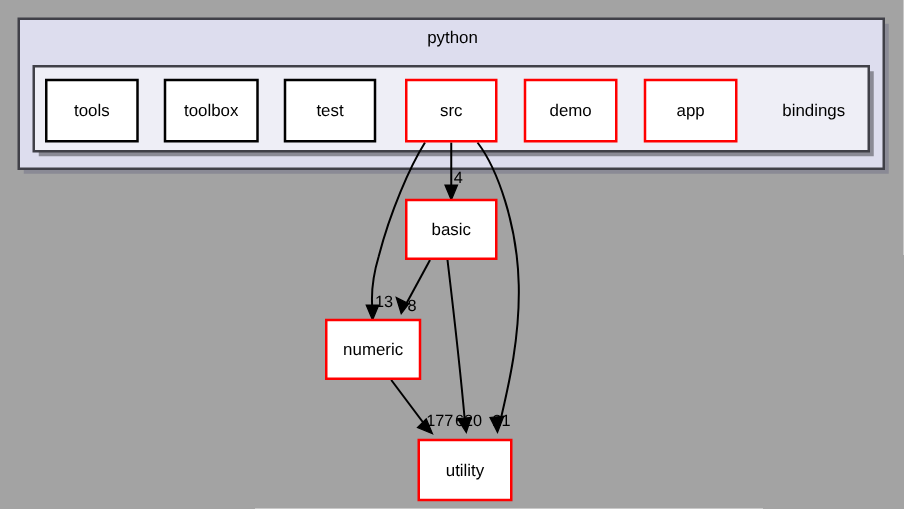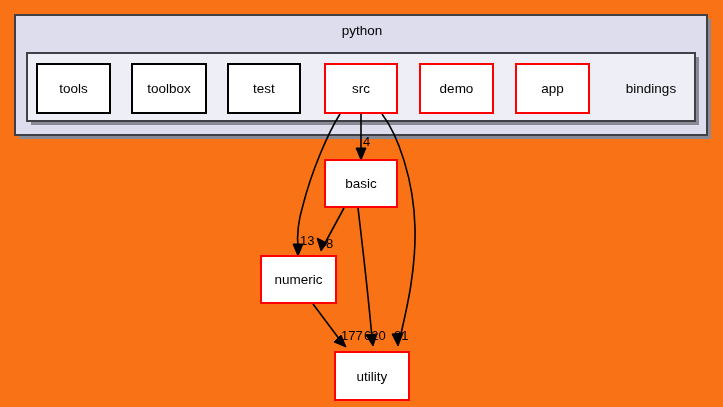--- a/index.html
+++ b/index.html
@@ -4,21 +4,21 @@
 <style>
   html, body {
     margin: 0;
     padding: 0;
     background: #ffffff;
   }
   #canvas {
     position: relative;
     width: 723px;
     height: 407px;
-    background: #f97316;
+    background: #a3a3a3;
     font-family: "Liberation Sans", sans-serif;
     overflow: hidden;
   }
   svg#graph {
     position: absolute;
     left: 0;
     top: 0;
     width: 723px;
     height: 407px;
   }

